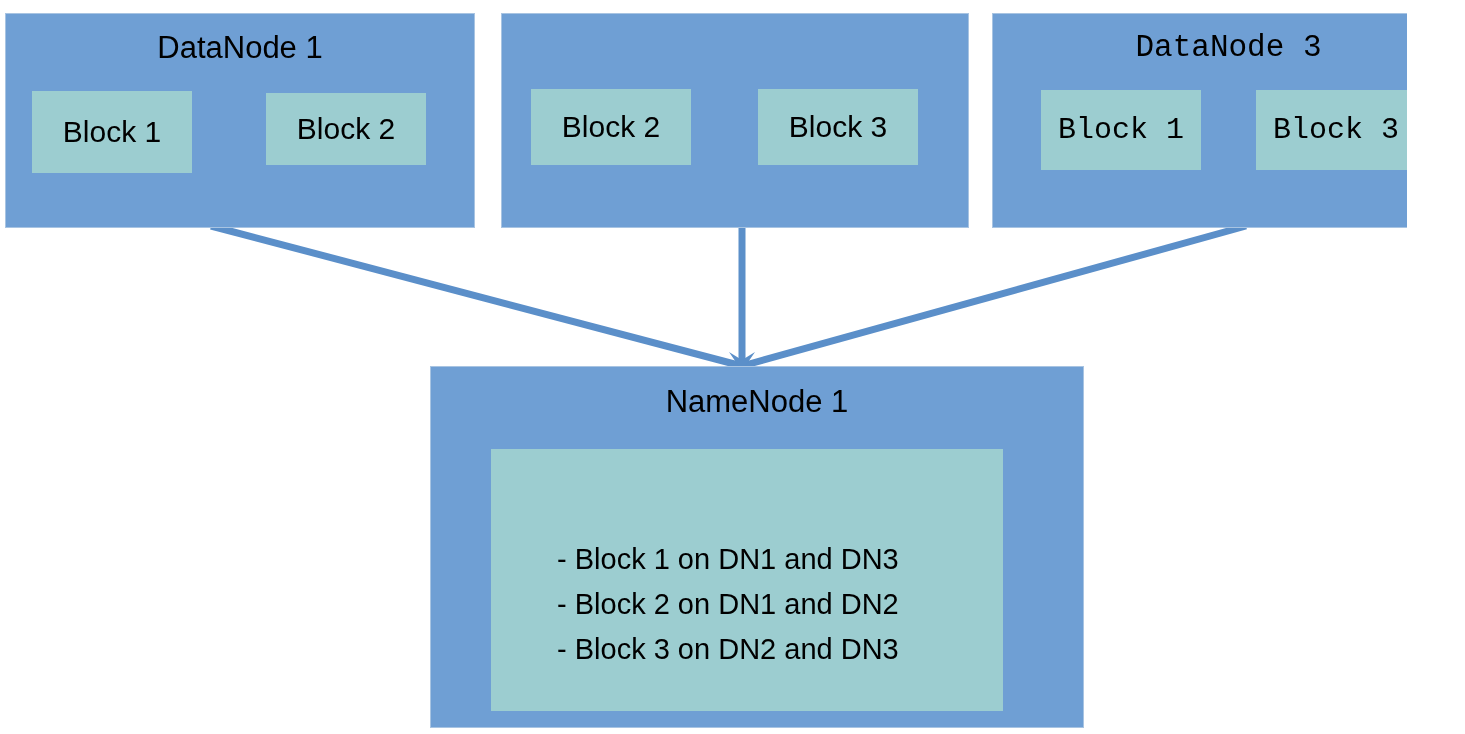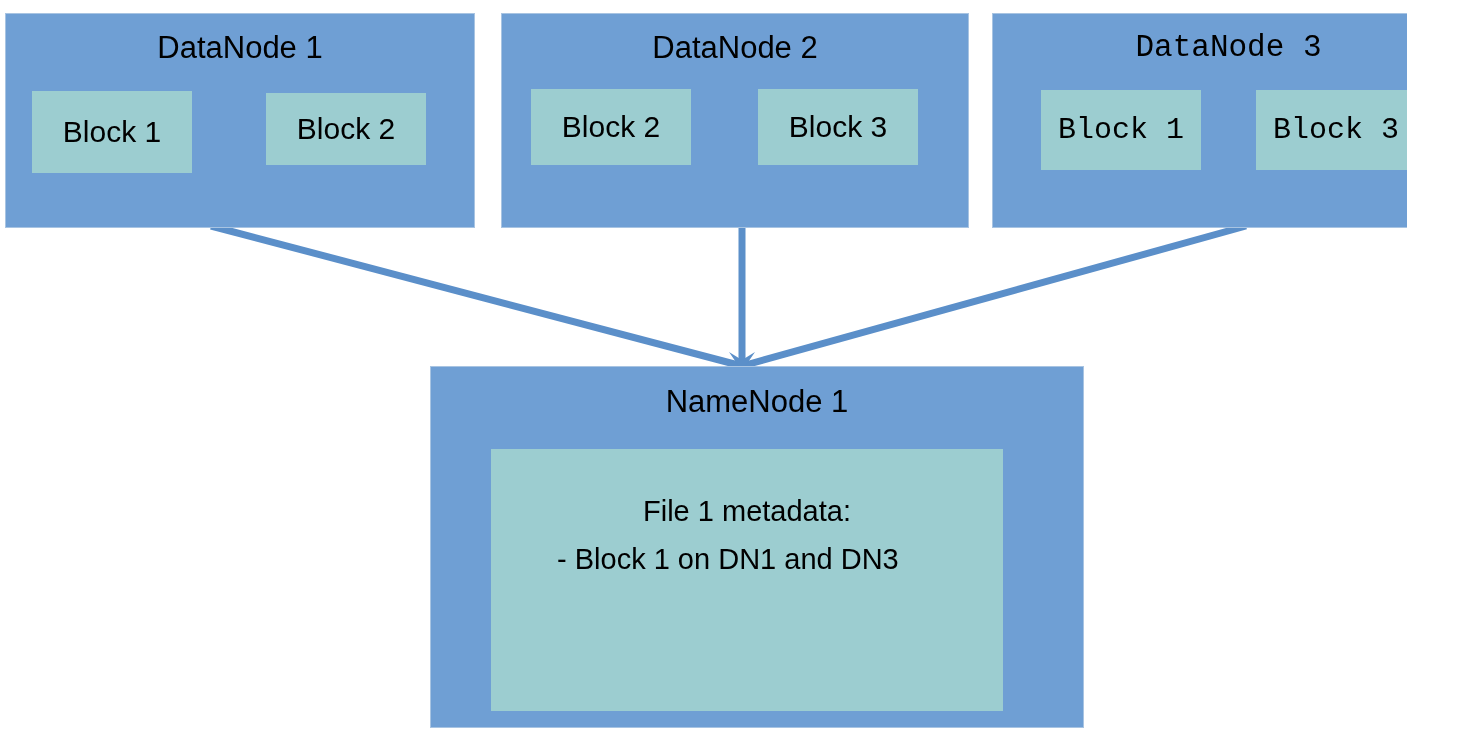--- a/index.html
+++ b/index.html
@@ -97,21 +97,20 @@
     <div class="node-title" style="top:16px;">DataNode 1</div>
     <div class="block-box" style="left:26px; top:77px; width:160px; height:82px;">
       <span class="block-label">Block 1</span>
     </div>
     <div class="block-box" style="left:260px; top:79px; width:160px; height:72px;">
       <span class="block-label">Block 2</span>
     </div>
   </div>
 
   <div class="node-box layer-nodes" style="left:501px; top:13px; width:468px; height:215px;">
-    <div class="node-title" style="top:16px;">DataNode 2</div>
     <div class="block-box" style="left:29px; top:75px; width:160px; height:76px;">
       <span class="block-label">Block 2</span>
     </div>
     <div class="block-box" style="left:256px; top:75px; width:160px; height:76px;">
       <span class="block-label">Block 3</span>
     </div>
   </div>
 
   <div class="node-box layer-nodes" style="left:992px; top:13px; width:473px; height:215px;font-family:Liberation Mono, monospace;">
     <div class="node-title" style="top:16px;">DataNode 3</div>
@@ -120,18 +119,19 @@
     </div>
     <div class="block-box" style="left:263px; top:76px; width:160px; height:80px;">
       <span class="block-label">Block 3</span>
     </div>
   </div>
 
   <div class="node-box layer-nodes" style="left:430px; top:366px; width:654px; height:362px;">
     <div class="node-title" style="top:17px;">NameNode 1</div>
 
     <div class="meta-box" style="left:60px; top:82px; width:512px; height:262px;">
-      <div class="meta-text meta-line-center" style="top:42px;">File 1 metadata:</div>
       <div class="meta-text meta-line-list" style="top:90px;">- Block 1 on DN1 and DN3</div>
+      <div class="meta-text meta-line-list" style="top:135px;">- Block 2 on DN1 and DN2</div>
+      <div class="meta-text meta-line-list" style="top:180px;">- Block 3 on DN2 and DN3</div>
     </div>
   </div>
 
 </div>
 
 </body></html>

